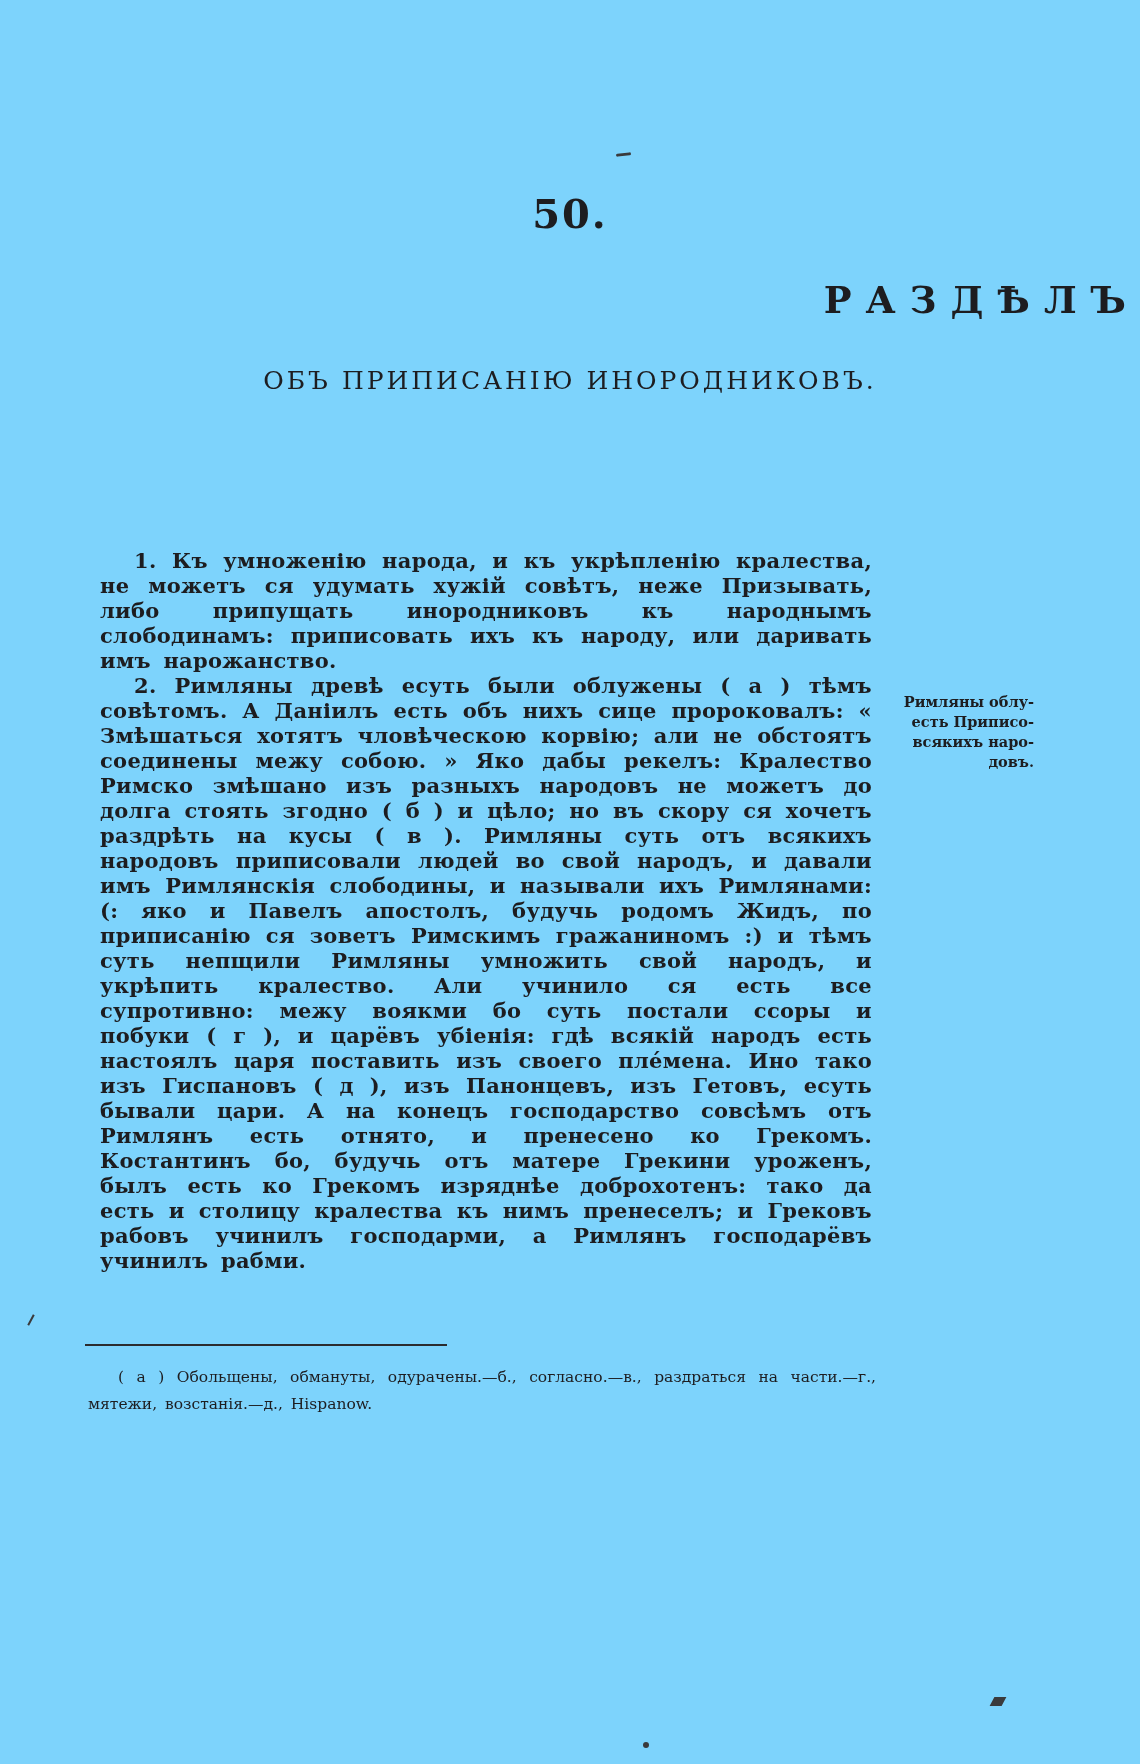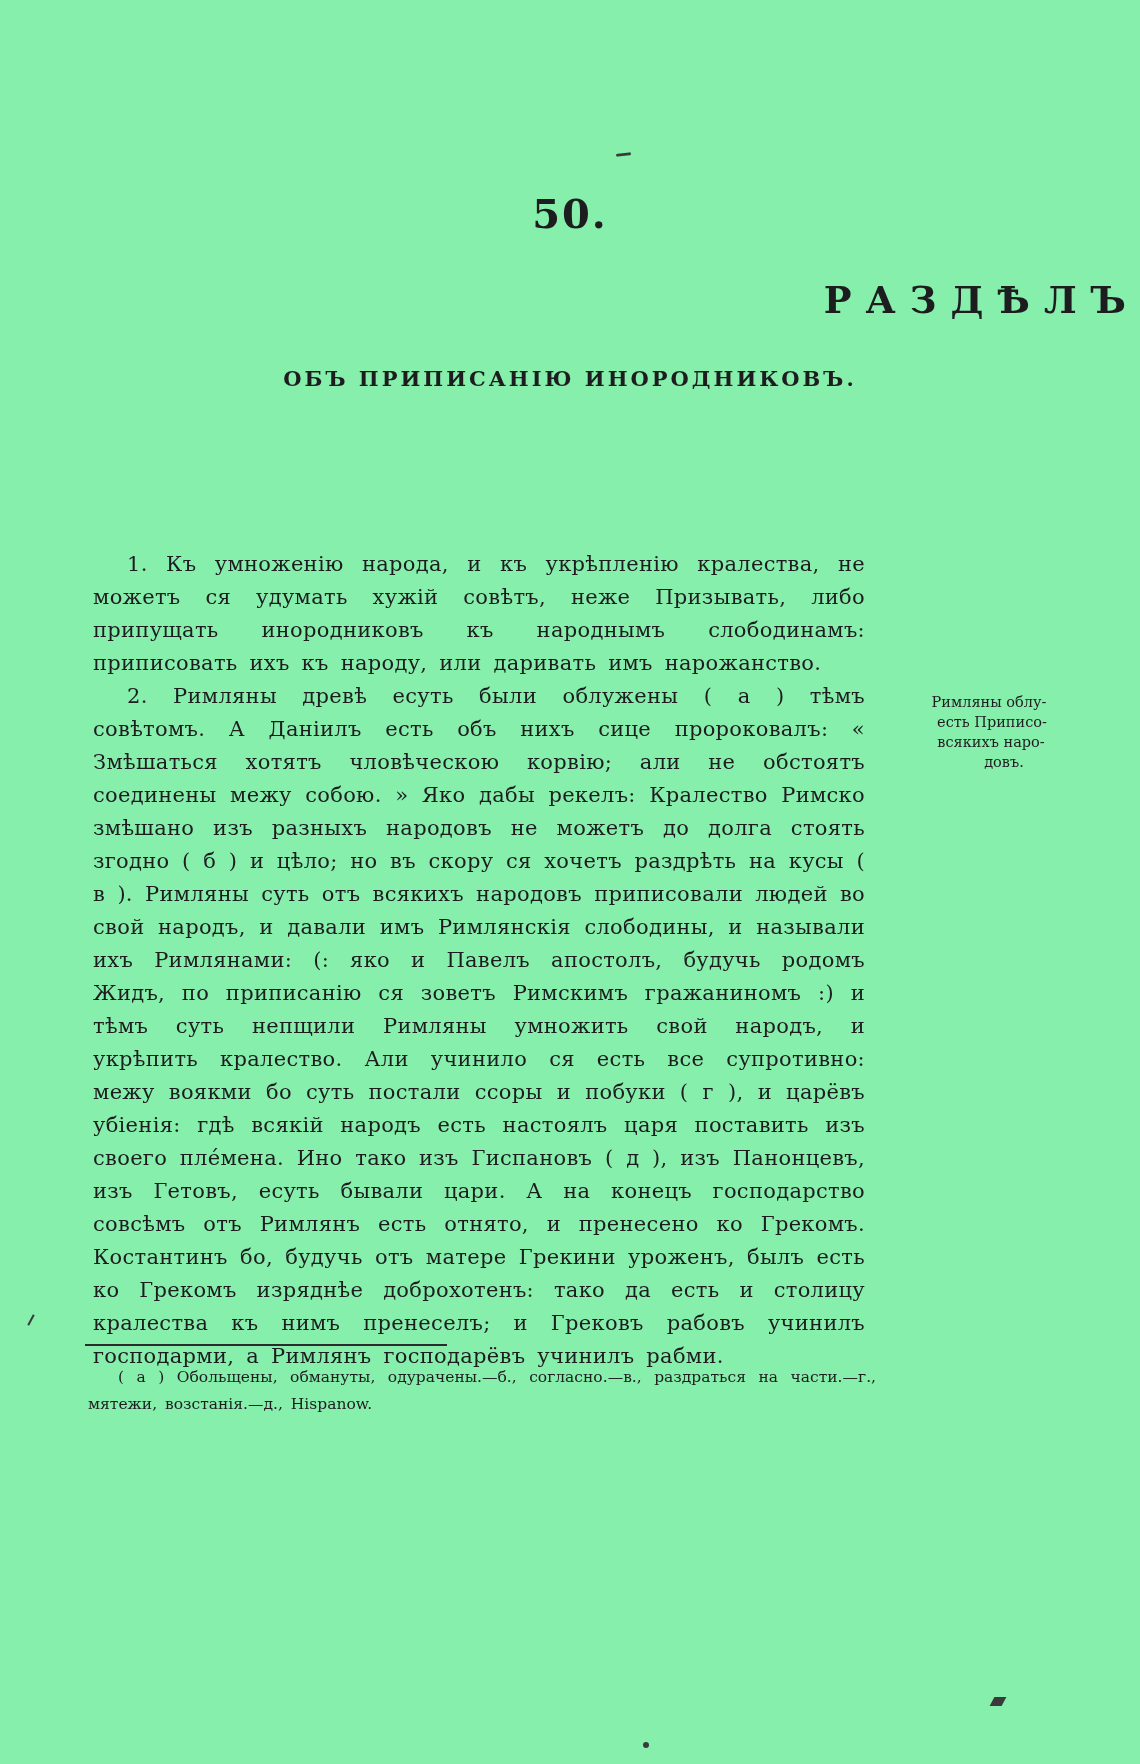--- a/index.html
+++ b/index.html
@@ -2,53 +2,53 @@
 <html><head>
 <meta charset="utf-8">
 <style>
   * { margin: 0; padding: 0; box-sizing: border-box; }
   html, body { background: #9a9a98; }
   .page {
     position: relative;
     width: 1140px;
     height: 1764px;
     margin: 0 auto;
-    background: #86efac;
+    background: #7dd3fc;
     color: #1d1d20;
     font-family: "DejaVu Serif", "Liberation Serif", serif;
     overflow: hidden;
   }
   .section-number {
     position: absolute; top: 190px; left: 0; width: 100%;
     text-align: center; font-size: 40px; font-weight: bold; letter-spacing: 2px;
   }
   .page-title {
     position: absolute; top: 278px; left: 0; width: 100%;
     text-align: right; font-size: 37px; font-weight: bold; letter-spacing: 14px;
   }
   .page-subtitle {
     position: absolute; top: 366px; left: 0; width: 100%;
-    text-align: center; font-size: 21px; font-weight: bold; letter-spacing: 3px;
+    text-align: center; font-size: 25px; font-weight: normal; letter-spacing: 3px;
   }
   .summary {
     position: absolute; top: 430px; left: 90px; width: 876px;
     font-size: 15.5px; font-weight: bold; line-height: 27px;
     text-align: justify;
   }
   .summary .sp { letter-spacing: 4.5px; }
   .body-text {
-    position: absolute; top: 548px; left: 93px; width: 772px;
-    font-size: 21px; font-weight: normal; line-height: 33px;
+    position: absolute; top: 548px; left: 100px; width: 772px;
+    font-size: 21px; font-weight: bold; line-height: 25px;
     text-align: justify; word-spacing: 5px; letter-spacing: 0.3px;
   }
   .body-text p { text-indent: 34px; }
   .margin-note {
-    position: absolute; top: 692px; left: 908px; width: 162px;
-    font-size: 14.5px; font-weight: normal; line-height: 20px;
-    text-align: center;
+    position: absolute; top: 692px; left: 872px; width: 162px;
+    font-size: 14.5px; font-weight: bold; line-height: 20px;
+    text-align: right;
   }
   .margin-note span { display: block; }
   .margin-note span:nth-child(2) { padding-left: 6px; }
   .margin-note span:nth-child(3) { padding-left: 4px; }
   .margin-note span:nth-child(4) { padding-left: 30px; }
   .footnote-rule {
     position: absolute; top: 1344px; left: 85px; width: 362px; height: 2px;
     background: #2b2b2e; border: none;
   }
   .footnote {

